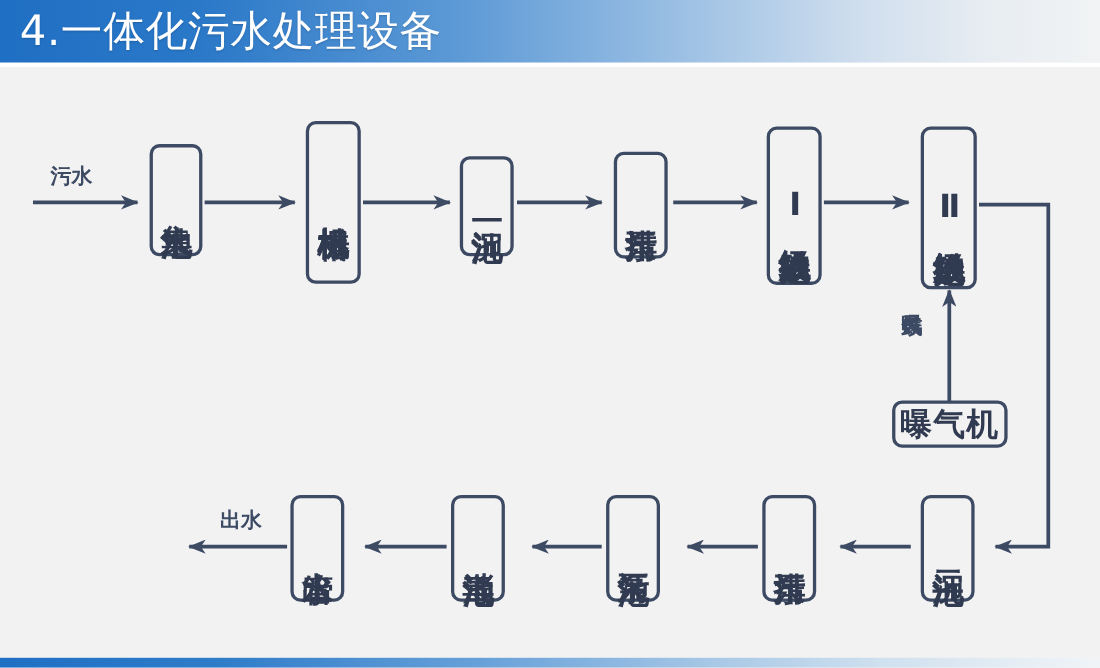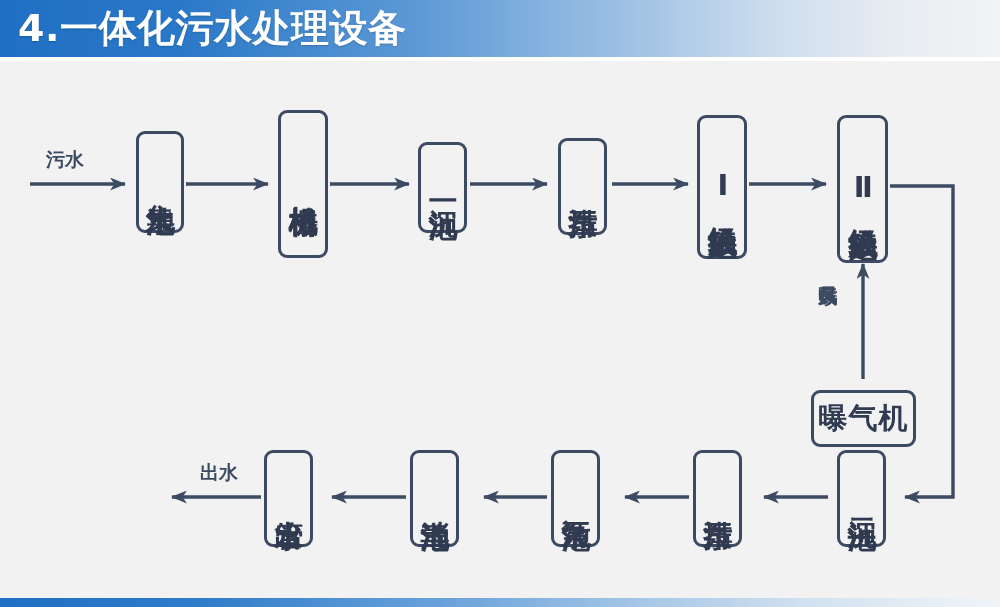--- a/index.html
+++ b/index.html
@@ -10,21 +10,20 @@
     overflow: hidden;
   }
   #page { position: relative; width: 1000px; height: 607px; background: #f2f2f2; }
 
   
   #header {
     position: absolute; left: 0; top: 0; width: 1000px; height: 57px;
     background: linear-gradient(to right,
         #1f6fc4 0%, #2a78c8 18%, #5d9ad6 42%, #9cc0e4 62%,
         #cfdeee 78%, #e8edf2 90%, #f1f3f4 100%);
-    font-weight: bold;
   }
   #header-title {
     position: absolute; left: 18px; top: 2px;
     font-size: 38px; color: #ffffff; letter-spacing: 0.5px;
     text-shadow: 0 1px 2px rgba(0,0,0,0.18);
     white-space: nowrap; line-height: 52px;
   }
   #header-underline {
     position: absolute; left: 0; top: 57px; width: 1000px; height: 4px;
     background: #ffffff;
@@ -149,21 +148,21 @@
   <div class="node" style="left:697px; top:115px; width:50px; height:144px;">
     <span class="vtext">Ⅰ级接触池</span>
   </div>
 
   <div class="node" style="left:837px; top:115px; width:51px; height:148px;">
     <span class="vtext">Ⅱ级接触池</span>
   </div>
 
   <div class="flow-label vert" style="left:818px; top:271px;">鼓风曝气</div>
 
-  <div class="node" style="left:811px; top:390px; width:105px; height:57px;">
+  <div class="node" style="left:811px; top:364px; width:105px; height:43px;">
     <span class="htext">曝气机</span>
   </div>
 
   <div class="node" style="left:837px; top:450px; width:49px; height:97px;">
     <span class="vtext">二沉池</span>
   </div>
 
   <div class="node" style="left:693px; top:450px; width:49px; height:97px;">
     <span class="vtext">排污泵</span>
   </div>

